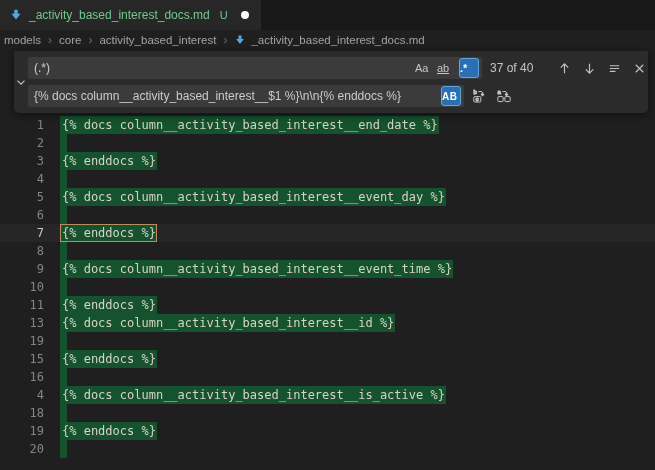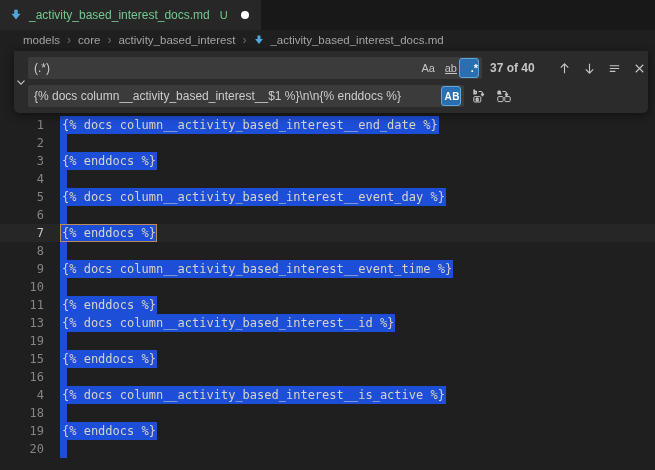--- a/index.html
+++ b/index.html
@@ -8,59 +8,59 @@
 
   
   .tabbar { height:30px; background:#181818; display:flex; align-items:stretch; }
   .tab { background:#272727; display:flex; align-items:center; padding:0 12px 0 9px; gap:6px; }
   .tab-label { font-size:12px; color:#73c991; }
   .tab-git { font-size:11px; color:#73c991; margin-left:4px; }
   .tab-dot { width:8px; height:8px; border-radius:50%; background:#ffffff; margin-left:7px; }
 
   
   .breadcrumbs { height:20px; background:#1f1f1f; display:flex; align-items:center;
-                 padding-left:23px; gap:7px; font-size:11.5px; color:#a3a3a3; }
+                 padding-left:4px; gap:7px; font-size:11.5px; color:#a3a3a3; }
   .crumb-sep { color:#6b6b6b; font-size:12px; }
   .crumb-file { display:flex; align-items:center; gap:5px; color:#a3a3a3; }
 
   
   .editor { position:relative; width:655px; height:420px; background:#1f1f1f; }
 
   
   .find-widget { position:absolute; top:1px; left:14px; right:7px; height:62px;
                  background:#2b2b2c; border-radius:0 0 5px 5px;
                  box-shadow:0 2px 8px rgba(0,0,0,.5); display:flex; z-index:5; }
   .fw-toggle { width:20px; display:flex; align-items:center; justify-content:center; cursor:pointer; }
   .fw-rows { flex:1; padding:6px 6px 6px 0; display:flex; flex-direction:column; gap:6px; }
   .fw-row { display:flex; align-items:center; height:22px; gap:4px; }
   .fw-input { height:22px; background:#3b3b3b; border-radius:2px; display:flex;
               align-items:center; padding:0 3px 0 6px; color:#cccccc; font-size:12px; }
   .find-input { width:454px; }
   .replace-input { width:436px; }
   .fw-input .value { white-space:pre; }
   .opts { margin-left:auto; display:flex; gap:2px; }
   .opt { width:20px; height:20px; border-radius:3px; display:flex; align-items:center;
-         justify-content:flex-end; color:#c5c5c5; font-size:11px; cursor:pointer; }
+         justify-content:flex-start; color:#c5c5c5; font-size:11px; cursor:pointer; }
   .opt.word span { border-bottom:1px solid #c5c5c5; line-height:10px; }
   .opt.active { background:#2b6fb3; border:1px solid #5fa6dd; color:#ffffff; }
   .opt.ab { font-size:10px; font-weight:bold; letter-spacing:.5px; }
-  .match-count { font-size:12px; color:#c5c5c5; margin:0 6px 0 4px; min-width:54px;font-weight:bold; }
+  .match-count { font-size:12px; color:#c5c5c5; margin:0 6px 0 4px; min-width:54px; }
   .icon-btn { width:21px; height:21px; display:flex; align-items:center; justify-content:center;
               border-radius:3px; cursor:pointer; }
   .icon-btn svg { stroke:#c5c5c5; }
 
   
   .code { position:absolute; top:66px; left:0; right:0;
           font-family:"DejaVu Sans Mono", monospace; font-size:12px; }
   .line { display:flex; height:18px; line-height:18px; }
   .line.current { background:#262626; }
   .num { width:44px; text-align:right; color:#858585; flex:none; }
   .line.current .num { color:#c6c6c6; }
   .txt { margin-left:18px; white-space:pre; color:#d8d3c6; }
-  .hl { display:inline-block; height:18px; background:#1d4ed8; padding:0 1px 0 2px; margin-left:-2px; }
+  .hl { display:inline-block; height:18px; background:#14532d; padding:0 1px 0 2px; margin-left:-2px; }
   .hl.empty { width:7px; padding:0; }
   .hl.cur { outline:1px solid #bd8b5e; outline-offset:-1px; }
 </style>
 </head>
 <body>
 
 <div class="tabbar">
   <div class="tab">
     <span style="display:flex">
       <svg width="14" height="14" viewBox="0 0 16 16">

